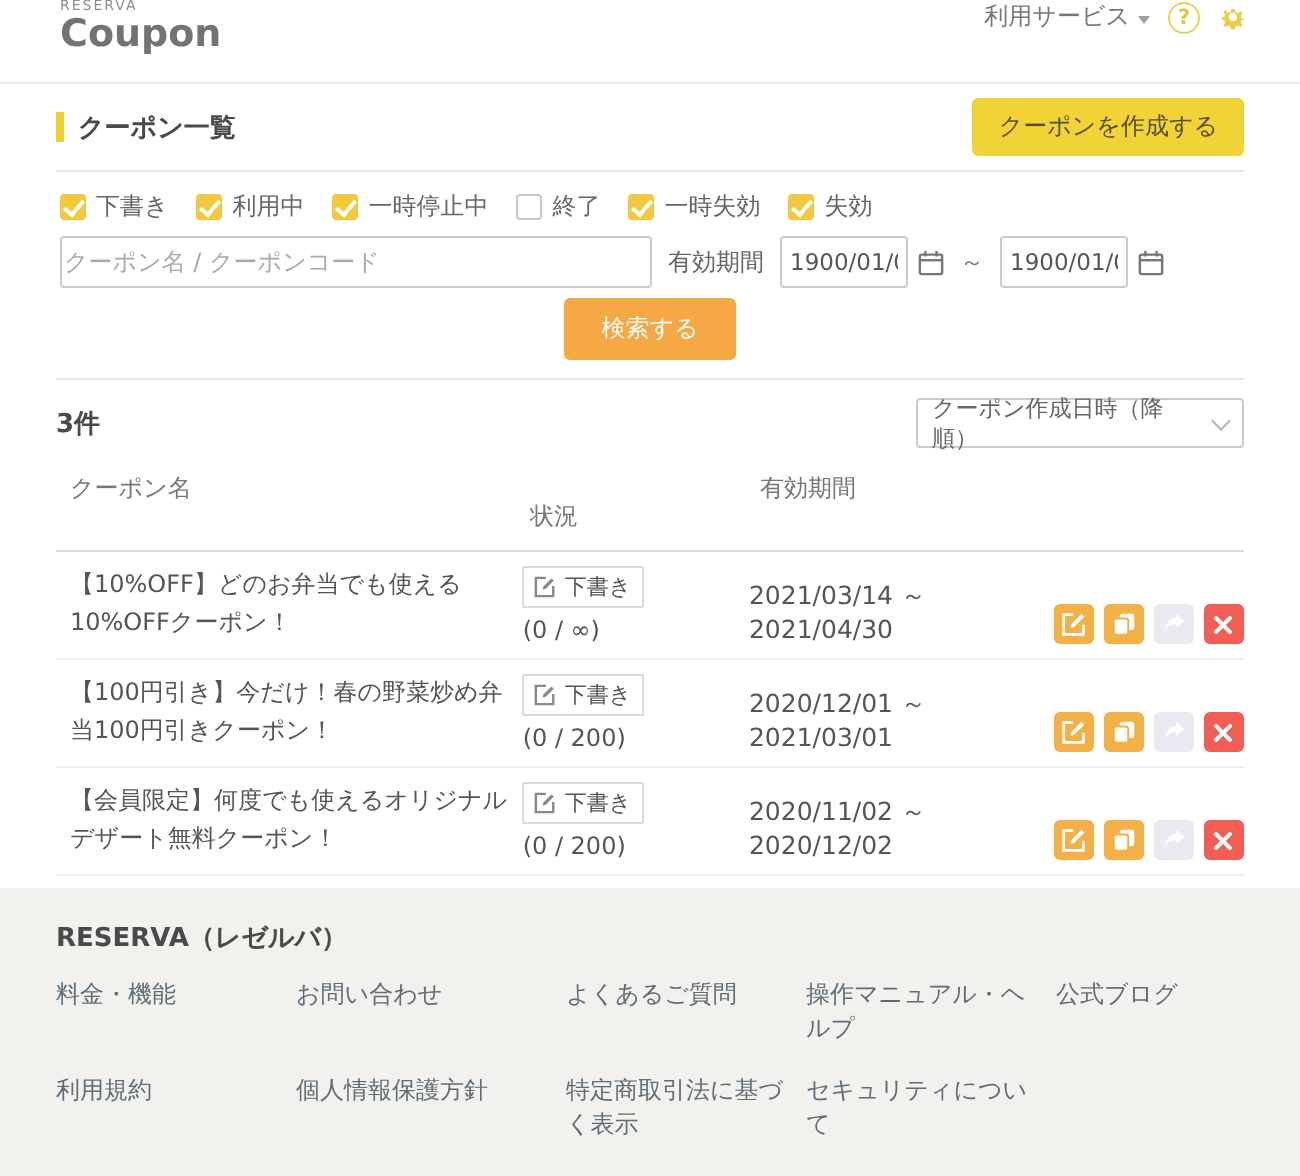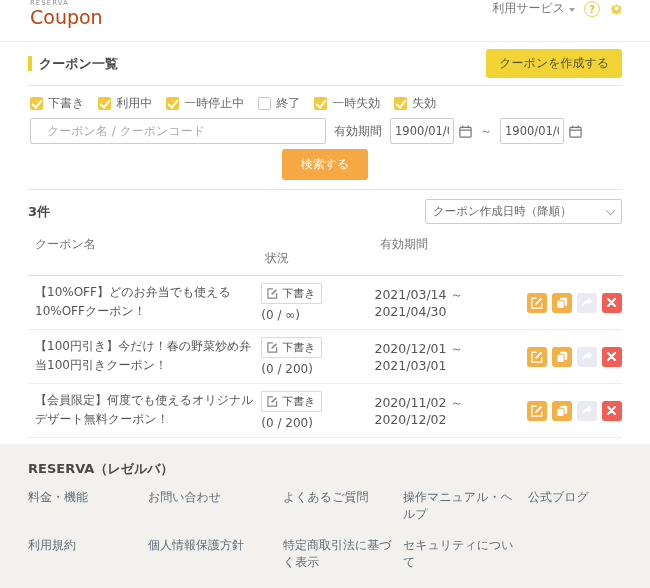--- a/index.html
+++ b/index.html
@@ -9,21 +9,21 @@
     background:#f3f1ee; color:#555;
   }
   
   .topbar {
     height:42px; background:#fff; border-bottom:1px solid #ecebe7;
     display:flex; align-items:flex-start; justify-content:space-between;
     padding:0 26px 0 30px;
   }
   .brand { line-height:1; }
   .brand-top { display:block; font-size:7px; color:#8e8e8b; letter-spacing:1px; margin-bottom:1px; }
-  .brand-name { font-size:19px; color:#c2410c; font-weight:400; }
+  .brand-name { font-size:19px; color:#737373; font-weight:700; }
   .topbar-right { display:flex; align-items:center; gap:9px; }
   .service-menu { display:flex; align-items:center; gap:4px; font-size:12px; color:#777; cursor:pointer; }
   .caret-down { width:0; height:0; border-left:3.5px solid transparent; border-right:3.5px solid transparent; border-top:4px solid #a0a09a; margin-top:2px; }
   .help-badge {
     width:16px; height:16px; border:1.5px solid #ead450; border-radius:50%;
     color:#e2c72e; font-size:10.5px; font-weight:bold;
     display:flex; align-items:center; justify-content:center;
   }
   .gear { display:flex; align-items:center; }
 
@@ -46,50 +46,50 @@
   .cb-box { width:13px; height:13px; border-radius:2px; position:relative; flex:0 0 auto; }
   .cb-box.checked { background:#f2c93e; }
   .cb-box.checked:after {
     content:""; position:absolute; left:4px; top:1px; width:4px; height:8px;
     border:solid #fff; border-width:0 2px 2px 0; transform:rotate(40deg);
   }
   .cb-box.unchecked { background:#fff; border:1px solid #c9c9c4; }
   .keyword-row { display:flex; align-items:center; gap:8px; padding:4px 2px 5px; font-size:12px; color:#666; }
   .text-input {
     height:26px; border:1px solid #ccc; border-radius:2px; background:#fff;
-    font-size:12px; font-family:inherit; padding:0 16px; color:#555;
+    font-size:12px; font-family:inherit; padding:0 1px; color:#555;
   }
   .text-input::placeholder { color:#aaa; }
   .kw-input { width:296px; }
   .date-input { width:64px; padding:0 4px; font-size:11.5px; }
   .cal-btn { background:none; border:none; display:flex; align-items:center; cursor:pointer; margin-left:-3px; }
   .tilde { color:#777; }
   .search-row { display:flex; justify-content:center; padding:0 0 9px; border-bottom:1px solid #e9e7e3; }
   .search-btn {
     background:#f5a843; color:#fff; font-size:12px; font-family:inherit;
     padding:7px 19px; border:none; border-radius:3px; cursor:pointer;
   }
 
   
   .list-head { display:flex; justify-content:space-between; align-items:center; padding:9px 0 7px; }
   .count { font-size:13px; font-weight:bold; color:#4a4a4a; }
   .sort-select {
     display:flex; align-items:center; justify-content:space-between; gap:6px;
-    width:197px; height:25px; border:1px solid #ccc; border-radius:2px;
+    width:164px; height:25px; border:1px solid #ccc; border-radius:2px;
     padding:0 7px; font-size:11.5px; color:#666; background:#fff; cursor:pointer;
   }
   .chevron { width:7px; height:7px; border-right:1.5px solid #b5b5b0; border-bottom:1.5px solid #b5b5b0; transform:rotate(45deg); margin-top:-3px; flex:0 0 auto; }
 
   
   .thead { display:flex; font-size:12px; color:#777; padding:5px 0 8px; border-bottom:1px solid #dcdad6; }
   .c-name { width:237px; padding-left:7px; }
   .c-status { width:115px;margin-top:14px; }
   .c-period { width:155px; }
   .c-actions { flex:1; }
-  .trow { display:flex; align-items:center; padding:7px 0; border-bottom:1px solid #ececea; min-height:47px; }
+  .trow { display:flex; align-items:flex-end; padding:7px 0; border-bottom:1px solid #ececea; min-height:47px; }
   .row-name { width:237px; padding-left:7px; font-size:12px; color:#555; line-height:1.55; align-self:flex-start; }
   .row-status { width:115px; align-self:flex-start; }
   .status-badge {
     display:inline-flex; align-items:center; gap:4px;
     border:1px solid #d9d9d5; background:#fff; border-radius:1px;
     padding:2px 5px; font-size:11px; color:#555;
   }
   .usage { margin-top:4px; font-size:12px; color:#555; }
   .row-period { width:155px; font-size:12.5px; color:#555; }
   .row-actions { display:flex; gap:5px; align-items:center; }

